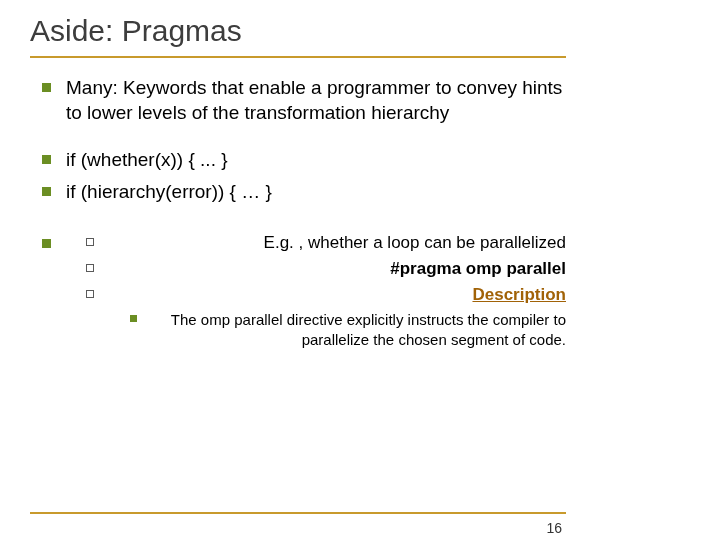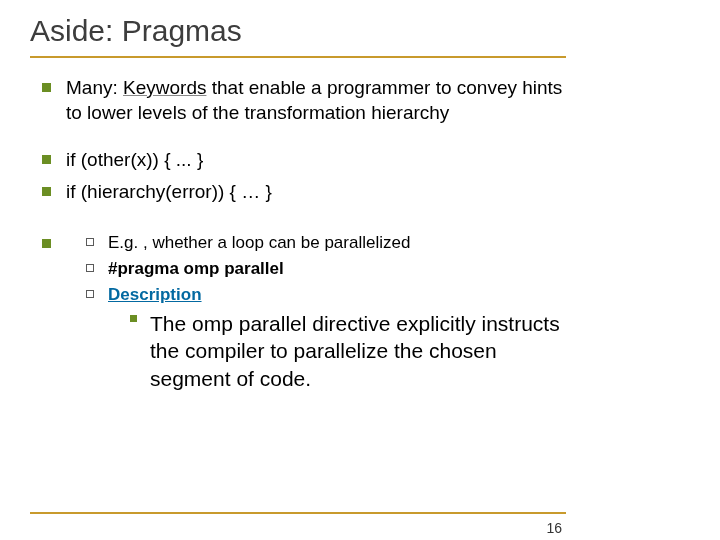--- a/index.html
+++ b/index.html
@@ -68,20 +68,21 @@
     top: 7px;
     width: 9px;
     height: 9px;
     background: #6b8e23;
   }
   ul.level2 {
     list-style: none;
     padding: 0;
     margin: 4px 0 0 20px;
     font-size: 17px;
+    text-align: right;
   }
   ul.level2 > li {
     position: relative;
     padding-left: 22px;
     margin-bottom: 4px;
   }
   ul.level2 > li::before {
     content: "";
     position: absolute;
     left: 0;
@@ -89,68 +90,67 @@
     width: 8px;
     height: 8px;
     border: 1px solid #5a5a5a;
     box-sizing: border-box;
     background: transparent;
   }
   ul.level3 {
     list-style: none;
     padding: 0;
     margin: 4px 0 0 22px;
-    font-size: 21px;
+    font-size: 15px;
   }
   ul.level3 > li {
     position: relative;
     padding-left: 20px;
     margin-bottom: 3px;
   }
   ul.level3 > li::before {
     content: "";
     position: absolute;
     left: 0;
     top: 5px;
     width: 7px;
     height: 7px;
     background: #6b8e23;
   }
   .spacer {
     height: 16px;
   }
   .keyword {
     
-    text-decoration: underline;
     text-decoration-color: #888;
   }
   .bold { font-weight: bold; }
   a.link {
-    color: #0369a1;
+    color: #a16207;
     text-decoration: underline;
   }
 </style>
 </head>
 <body>
 
 <div class="slide">
 
   <h1 class="title">Aside: Pragmas</h1>
   <hr class="title-rule">
 
   <ul class="level1">
     <li>
       <span>Many: </span><span class="keyword">Keywords</span><span> that enable a programmer to convey hints to lower levels of the transformation hierarchy</span>
     </li>
   </ul>
 
   <div class="spacer"></div>
 
   <ul class="level1">
-    <li>if (other(x)) { ... }</li>
+    <li>if (whether(x)) { ... }</li>
     <li>if (hierarchy(error)) { … }</li>
   </ul>
 
   <div class="spacer"></div>
 
   <ul class="level1">
     <li>
       <ul class="level2">
         <li>E.g. , whether a loop can be parallelized</li>
         <li><span class="bold">#pragma omp parallel</span></li>

